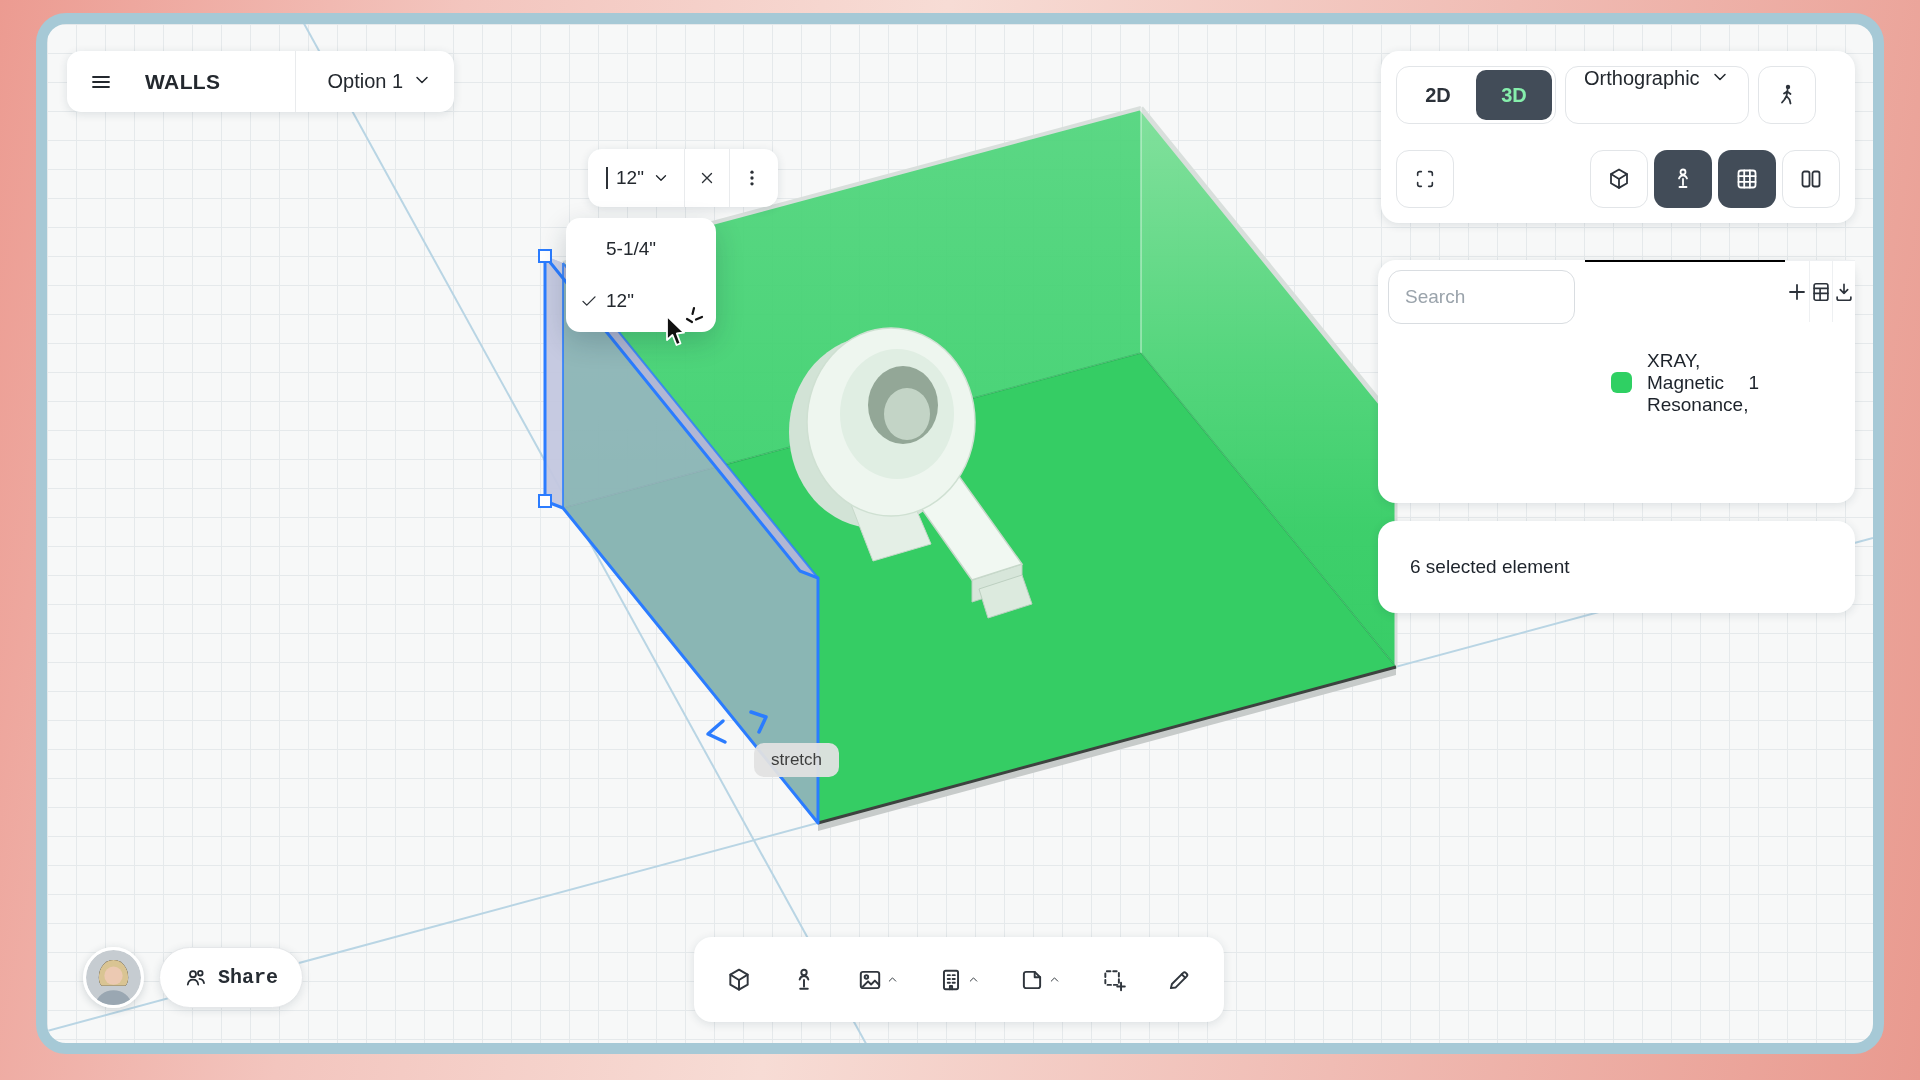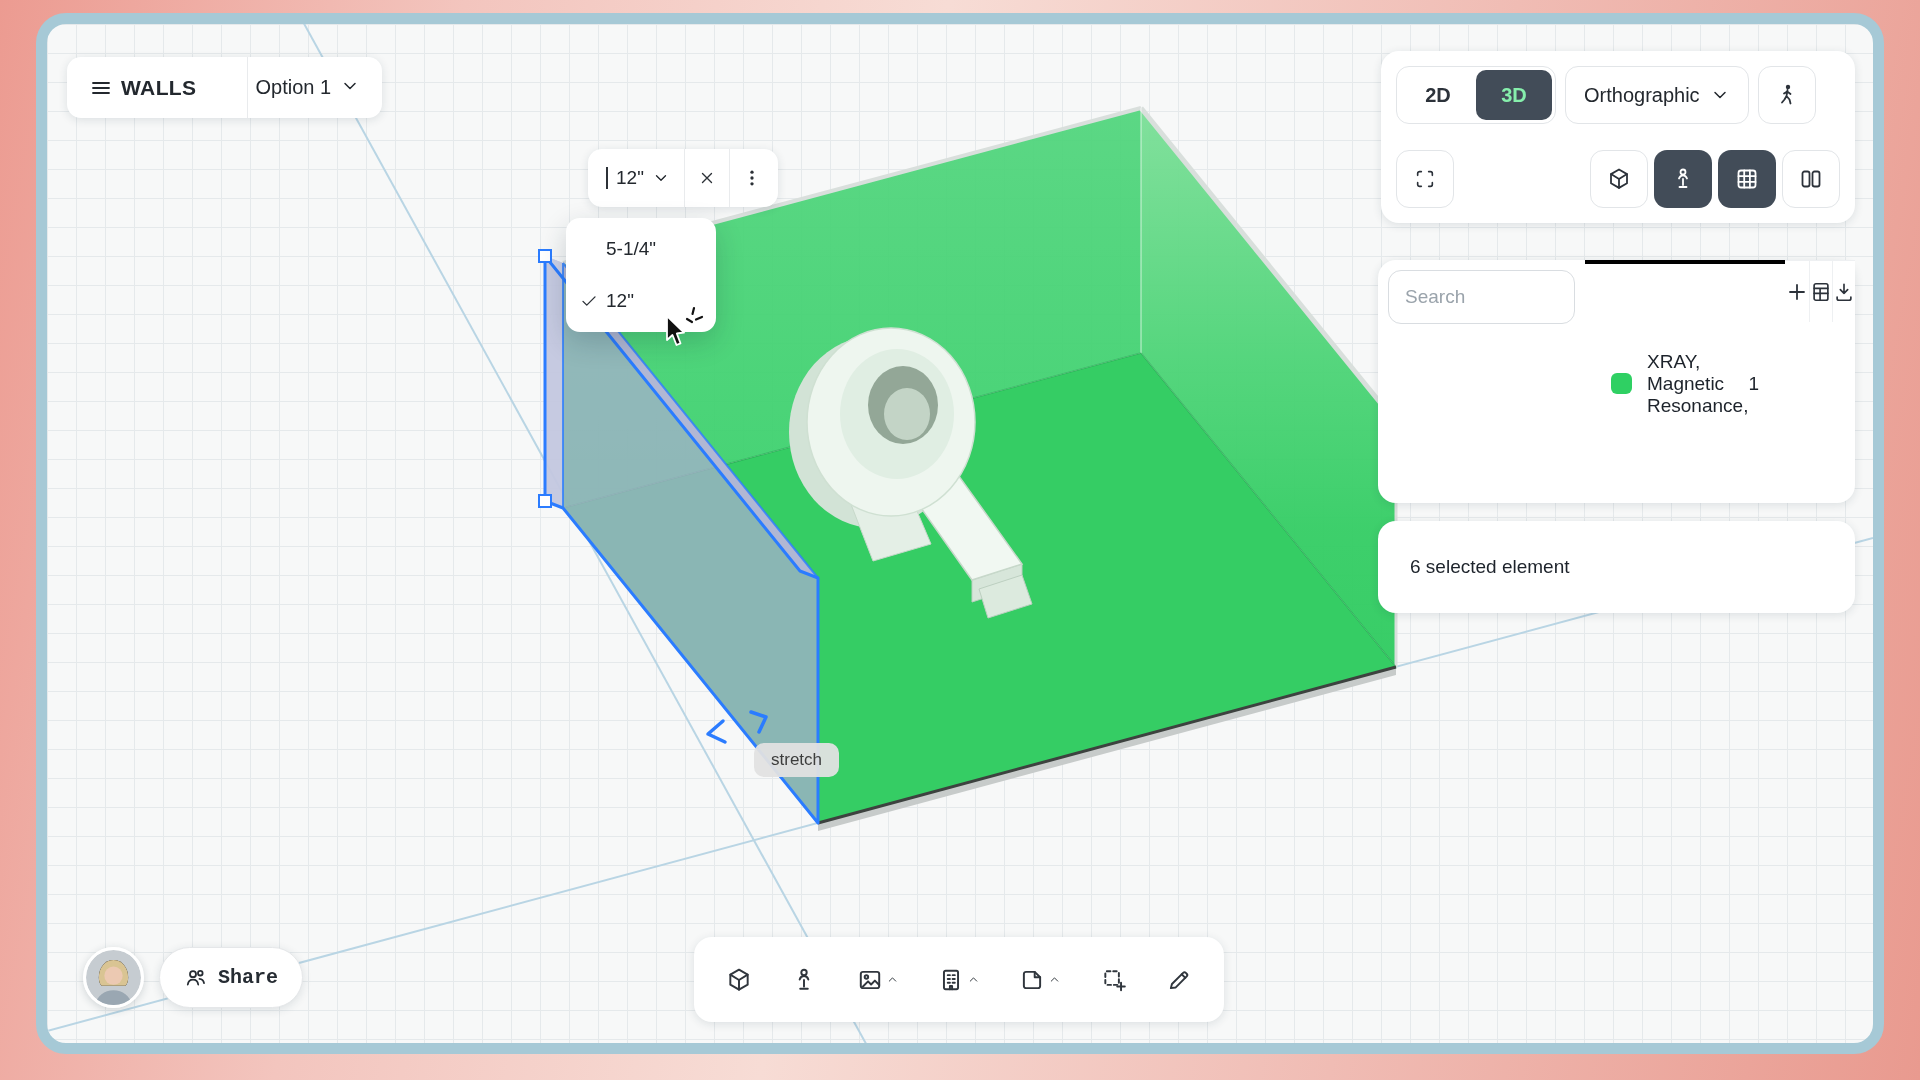--- a/index.html
+++ b/index.html
@@ -21,22 +21,22 @@
   .scene-svg { position:absolute; left:0; top:0; width:1826px; height:1019px; z-index:1; }
 
   .card { position:absolute; background:#fff; border-radius:18px; box-shadow:0 2px 10px rgba(25,48,62,.12); z-index:10; }
   .btn { display:flex; align-items:center; justify-content:center; cursor:pointer; background:#fff; }
   .bordered { border:1.5px solid #e2e5e8; border-radius:13px; }
   svg.ic { stroke:currentColor; fill:none; stroke-width:1.8; stroke-linecap:round; stroke-linejoin:round; }
   .vdiv { width:1px; background:#e9ebed; align-self:stretch; }
 
   
   .project-toolbar {
-    left:20px; top:33px; height:61px; border-radius:14px;
-    display:flex; align-items:center; padding:0 22px; gap:8px; color:#23282e;
+    left:20px; top:27px; height:61px; border-radius:14px;
+    display:flex; align-items:center; padding:0 22px; gap:32px; color:#23282e;
   }
   .project-title { font-size:21px; font-weight:bold; letter-spacing:.4px; margin-right:42px; }
   .option-btn { display:flex; align-items:flex-start; gap:9px; font-size:20px; color:#23282e; cursor:pointer; }
 
   
   .ctx-toolbar { left:541px; top:125px; height:58px; border-radius:14px; display:flex; align-items:center; padding:0 4px; }
   .ctx-value { display:flex; align-items:center; gap:8px; padding:0 14px; font-size:19px; color:#23282e; cursor:pointer; }
   .caret { width:2px; height:22px; background:#2c3137; }
   .ctx-btn { width:44px; height:58px; color:#2c3137; }
 
@@ -50,32 +50,32 @@
   .cursor { position:absolute; left:598px; top:268px; width:70px; height:70px; z-index:90; pointer-events:none; }
 
   
   .view-controls { left:1334px; top:27px; width:474px; height:172px; padding:15px;
                    display:flex; flex-direction:column; justify-content:space-between; }
   .vc-row { display:flex; align-items:center; gap:9px; height:58px; }
   .seg { width:160px; height:58px; border:1.5px solid #e2e5e8; border-radius:13px; display:flex; padding:3px; }
   .seg-opt { flex:1; display:flex; align-items:center; justify-content:center; font-size:20px; font-weight:bold;
              color:#2c323a; border-radius:10px; cursor:pointer; }
   .seg-opt.active { background:#424c58; color:#86efac; }
-  .proj-btn { height:58px; padding:0 18px; display:flex; align-items:center; gap:10px; font-size:20px; color:#23282e; cursor:pointer; }
+  .proj-btn { height:58px; padding:0 18px; display:flex; align-items:flex-start; gap:10px; font-size:20px; color:#23282e; cursor:pointer; }
   .sq { width:58px; height:58px; color:#2c323a; }
   .sq.dark { background:#424c58; color:#fff; border:none; border-radius:13px; }
   .vc-group { margin-left:auto; display:flex; gap:6px; }
 
   
   .objects-panel { left:1331px; top:236px; width:477px; height:243px; display:flex; }
   .search-wrap { padding:10px; }
   .search-input { width:100%; height:54px; border:1.5px solid #d9dde1; border-radius:13px; padding:0 16px;
                   font-size:19px; font-family:inherit; color:#23282e; outline:none; background:#fff; }
   .search-input::placeholder { color:#9aa3ab; }
-  .layer-row { flex:1; border-top:4px solid #000000; display:flex; align-items:center; padding:0 26px; cursor:pointer; }
+  .layer-row { flex:1; border-top:2px solid #000000; display:flex; align-items:center; padding:0 26px; cursor:pointer; }
   .swatch { width:21px; height:21px; border-radius:6px; }
   .layer-label { flex:1; margin-left:15px; font-size:19px; color:#1d232b; }
   .layer-count { font-size:19px; color:#1d232b; }
   .panel-footer { height:62px; border-top:1px solid #eef0f2; display:flex; }
   .pf-btn { flex:1; color:#2c323a; }
   .pf-btn + .pf-btn { border-left:1px solid #eef0f2; }
 
   
   .selection-panel { left:1331px; top:497px; width:477px; height:92px; display:flex; align-items:center; padding:0 32px;
                      font-size:19px; color:#1d232b; }

